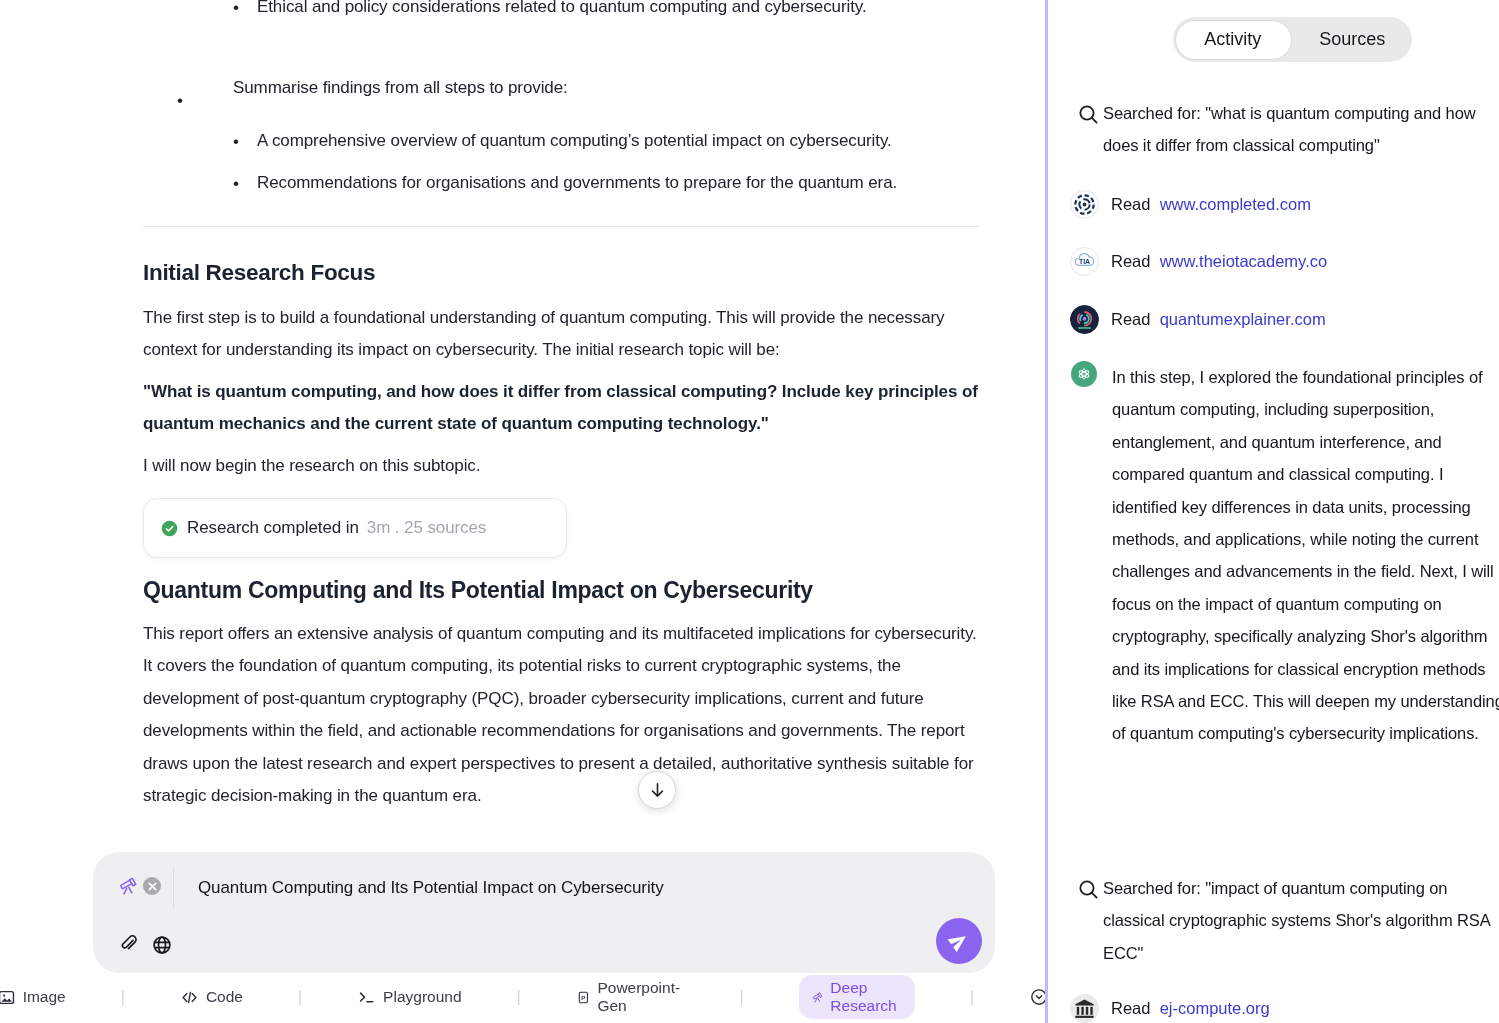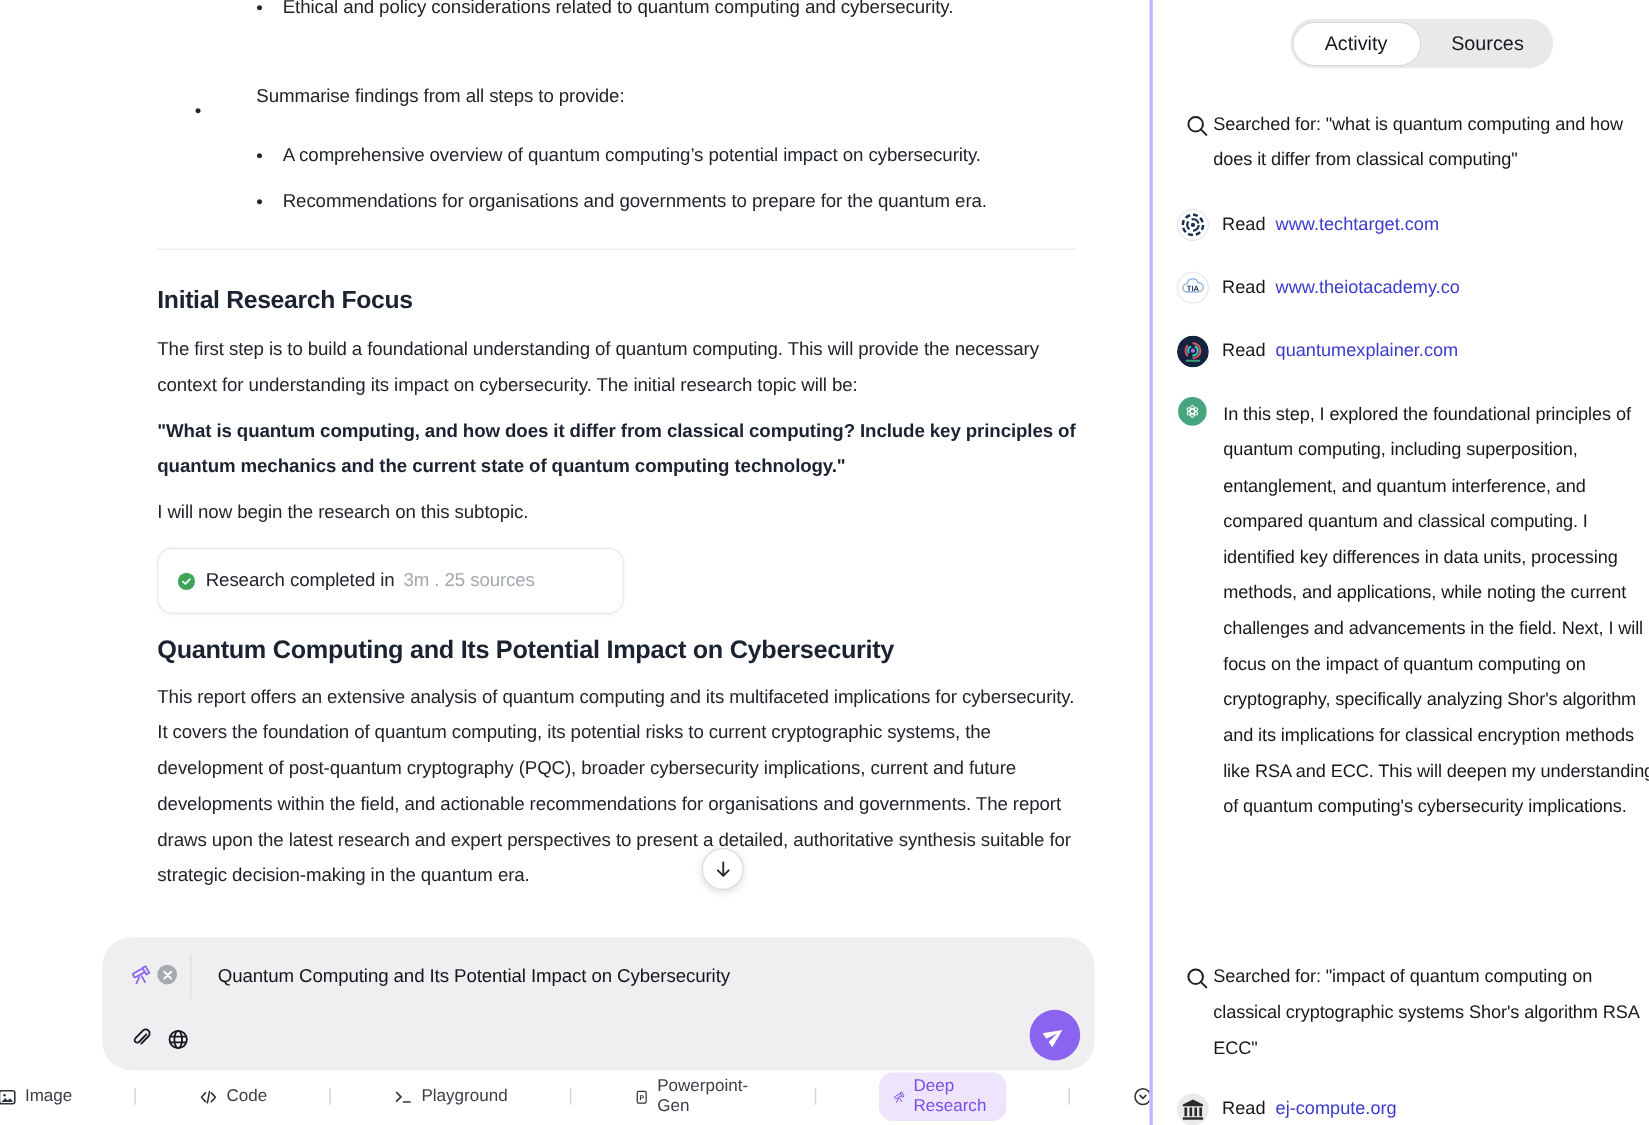--- a/index.html
+++ b/index.html
@@ -232,21 +232,21 @@
 
     <div class="favicon" style="top:190px; background:#fff; border:1px solid #e3e6ea;">
       <svg width="27" height="27" viewBox="0 0 24 24">
         <circle cx="12" cy="12" r="8.2" fill="none" stroke="#1e3050" stroke-width="2" stroke-dasharray="4 2.4"></circle>
         <circle cx="12" cy="12" r="4.6" fill="none" stroke="#1e3050" stroke-width="1.8" stroke-dasharray="7 3"></circle>
         <circle cx="12" cy="12" r="1.7" fill="#1e3050"></circle>
       </svg>
     </div>
     <div class="read-row" style="top:189px;">
       <span>Read&nbsp;</span>
-      <a>www.techtarget.com</a>
+      <a>www.completed.com</a>
     </div>
 
     <div class="favicon" style="top:247px; background:#fff; border:1px solid #e3e6ea;">
       <svg width="27" height="27" viewBox="0 0 24 24">
         <path d="M7 15.5a3.3 3.3 0 0 1 .3-6.6 4.6 4.6 0 0 1 8.9-.9 3.7 3.7 0 0 1 .6 7.4z" fill="#fff" stroke="#8fb0d8" stroke-width="1.1"></path>
         <text x="12" y="14.6" font-size="6.2" font-weight="bold" text-anchor="middle" fill="#1d3a6e" font-family="Liberation Sans, sans-serif">TIA</text>
       </svg>
     </div>
     <div class="read-row" style="top:246px;">
       <span>Read&nbsp;</span>

